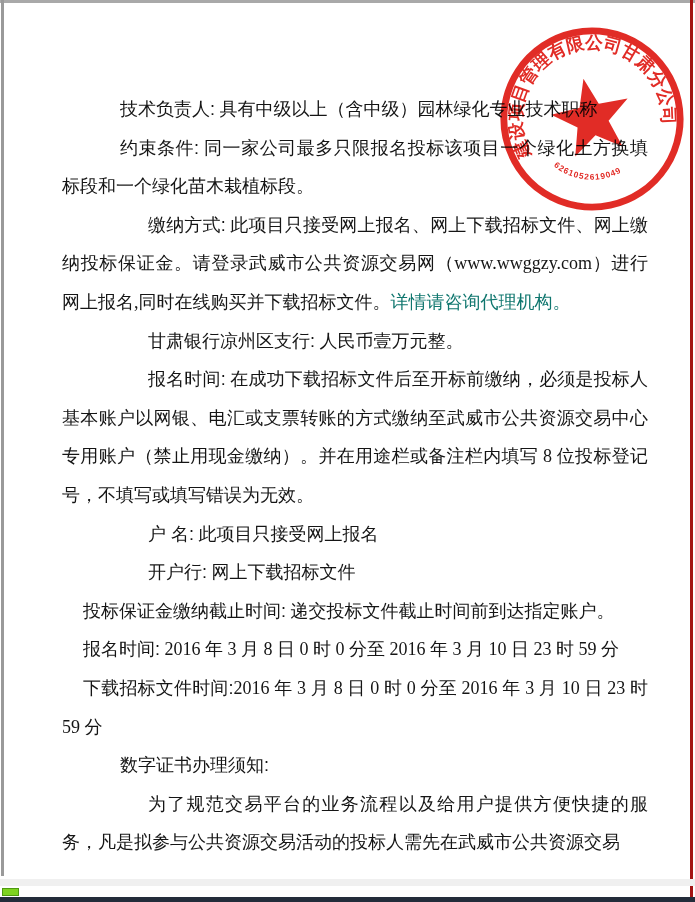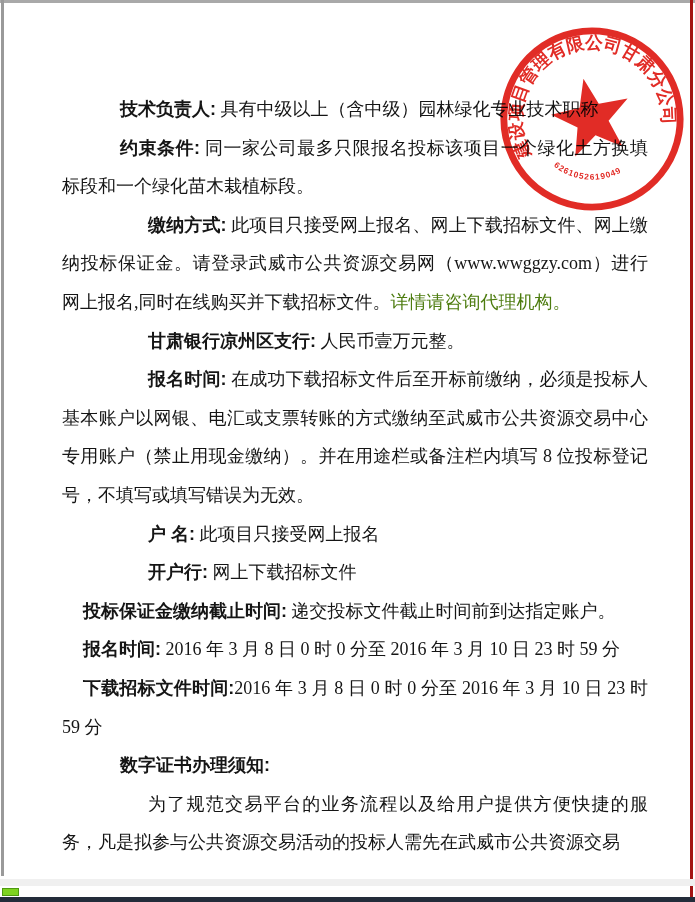--- a/index.html
+++ b/index.html
@@ -21,22 +21,22 @@
   
   .content {
     position:absolute; top:90px; left:62px; width:586px;
     font-size:18px; line-height:38.6px; color:#151515;
     text-align:justify; text-justify:inter-ideograph;
   }
   .content p { margin:0; padding:0; }
   .indent-sm { text-indent:21px; }
   .indent-md { text-indent:58px; }
   .indent-lg { text-indent:86px; }
-  .label { font-weight:bold; font-family:"Liberation Sans","DejaVu Sans",sans-serif; }
-  .note  { color:#4d7c0f; }
+  .label { font-weight:normal; font-family:"Liberation Sans","DejaVu Sans",sans-serif; }
+  .note  { color:#0f766e; }
 
   
   .stamp {
     position:absolute; left:497px; top:24px; width:190px; height:190px;
     mix-blend-mode:multiply; opacity:0.95; pointer-events:none;
   }
   .stamp svg { width:100%; height:100%; }
   .stamp .arc-text { font-size:18px; font-weight:bold; fill:#e0201a;
     font-family:"Liberation Sans","DejaVu Sans",sans-serif; }
   .stamp .serial-text { font-size:8.5px; font-weight:bold; fill:#e0201a; letter-spacing:1px;

